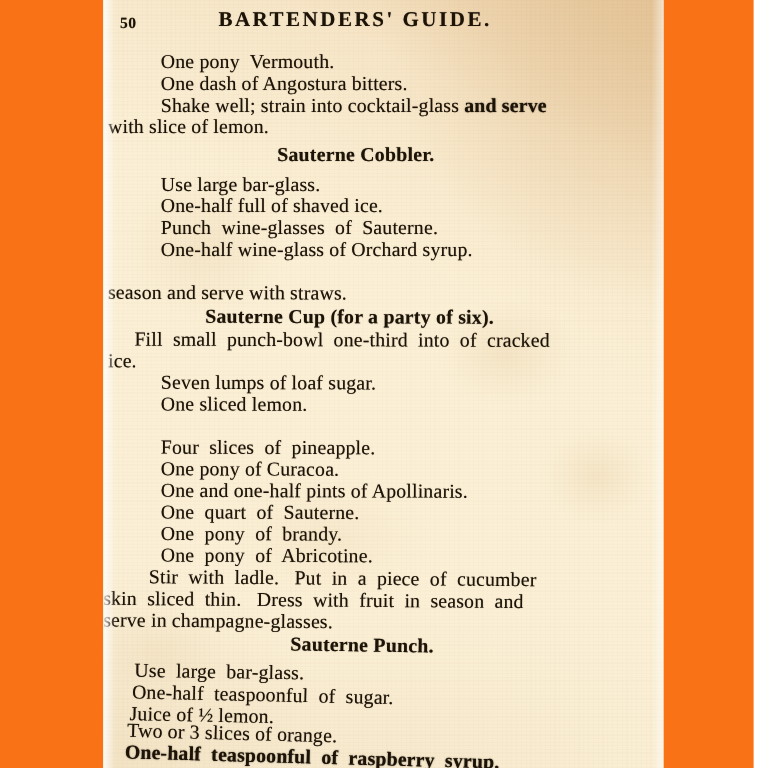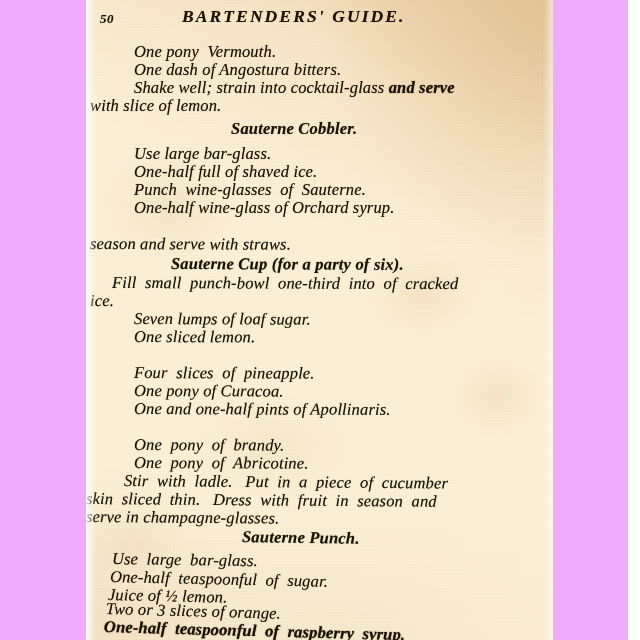--- a/index.html
+++ b/index.html
@@ -13,22 +13,21 @@
     height: 640px;
     overflow: hidden;
     font-family: "Liberation Serif", "DejaVu Serif", serif;
   }
 
   
   #scan-root {
     position: relative;
     width: 628px;
     height: 640px;
-    background: #f0abfc;
-    font-style: italic;
+    background: #f97316;
   }
 
   
   #paper {
     position: absolute;
     left: 86px;
     top: 0px;
     width: 467px;
     height: 640px;
     background: #fbf0d6;
@@ -201,20 +200,21 @@
 
       <div class="ln sk1" style="left:48px; top:329px;">One sliced lemon.</div>
 
 
       <div class="ln sk1" style="left:48px; top:365px;">Four  slices  of  pineapple.</div>
 
       <div class="ln sk1" style="left:48px; top:383px;">One pony of Curacoa.</div>
 
       <div class="ln sk1" style="left:48px; top:401px;text-align:right;">One and one-half pints of Apollinaris.</div>
 
+      <div class="ln sk1" style="left:48px; top:419px;">One  quart  of  Sauterne.</div>
 
       <div class="ln sk1" style="left:48px; top:437px;">One  pony  of  brandy.</div>
 
       <div class="ln sk1" style="left:48px; top:455px;">One  pony  of  Abricotine.</div>
 
       <div class="ln sk2" style="left:38px; top:473px;">Stir  with  ladle.   Put  in  a  piece  of  cucumber</div>
 
       <div class="ln sk2" style="left:0px; top:491px;">skin  sliced  thin.   Dress  with  fruit  in  season  and</div>
 
       <div class="ln sk2" style="left:0px; top:509px;">serve in champagne-glasses.</div>

